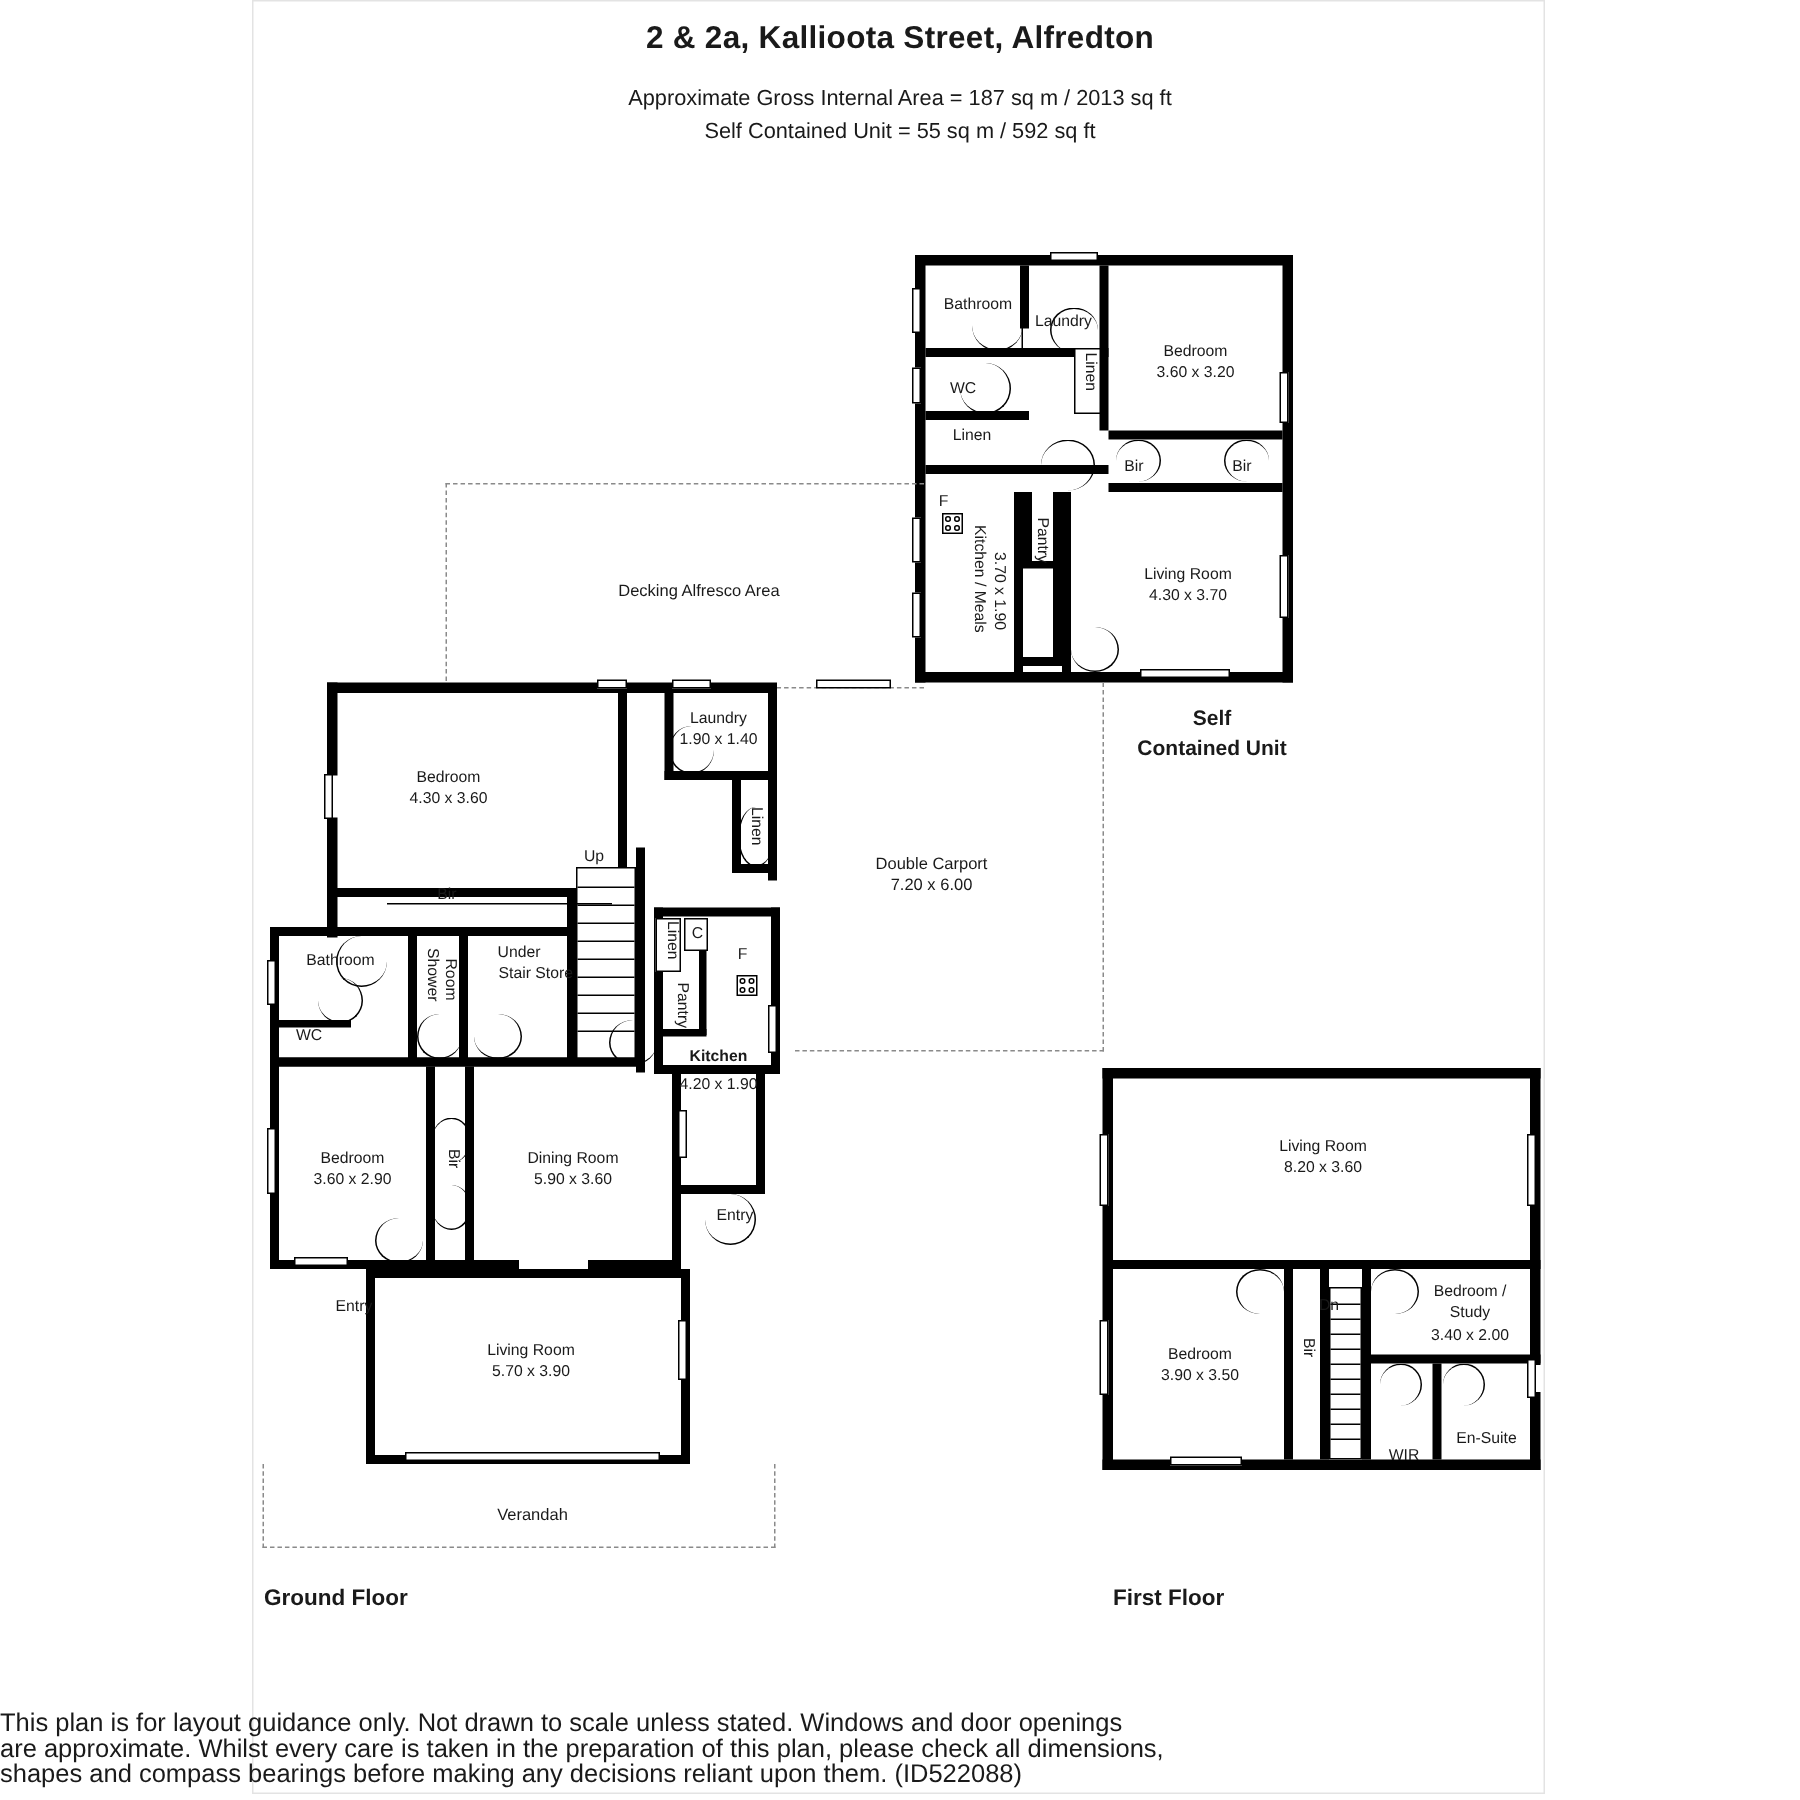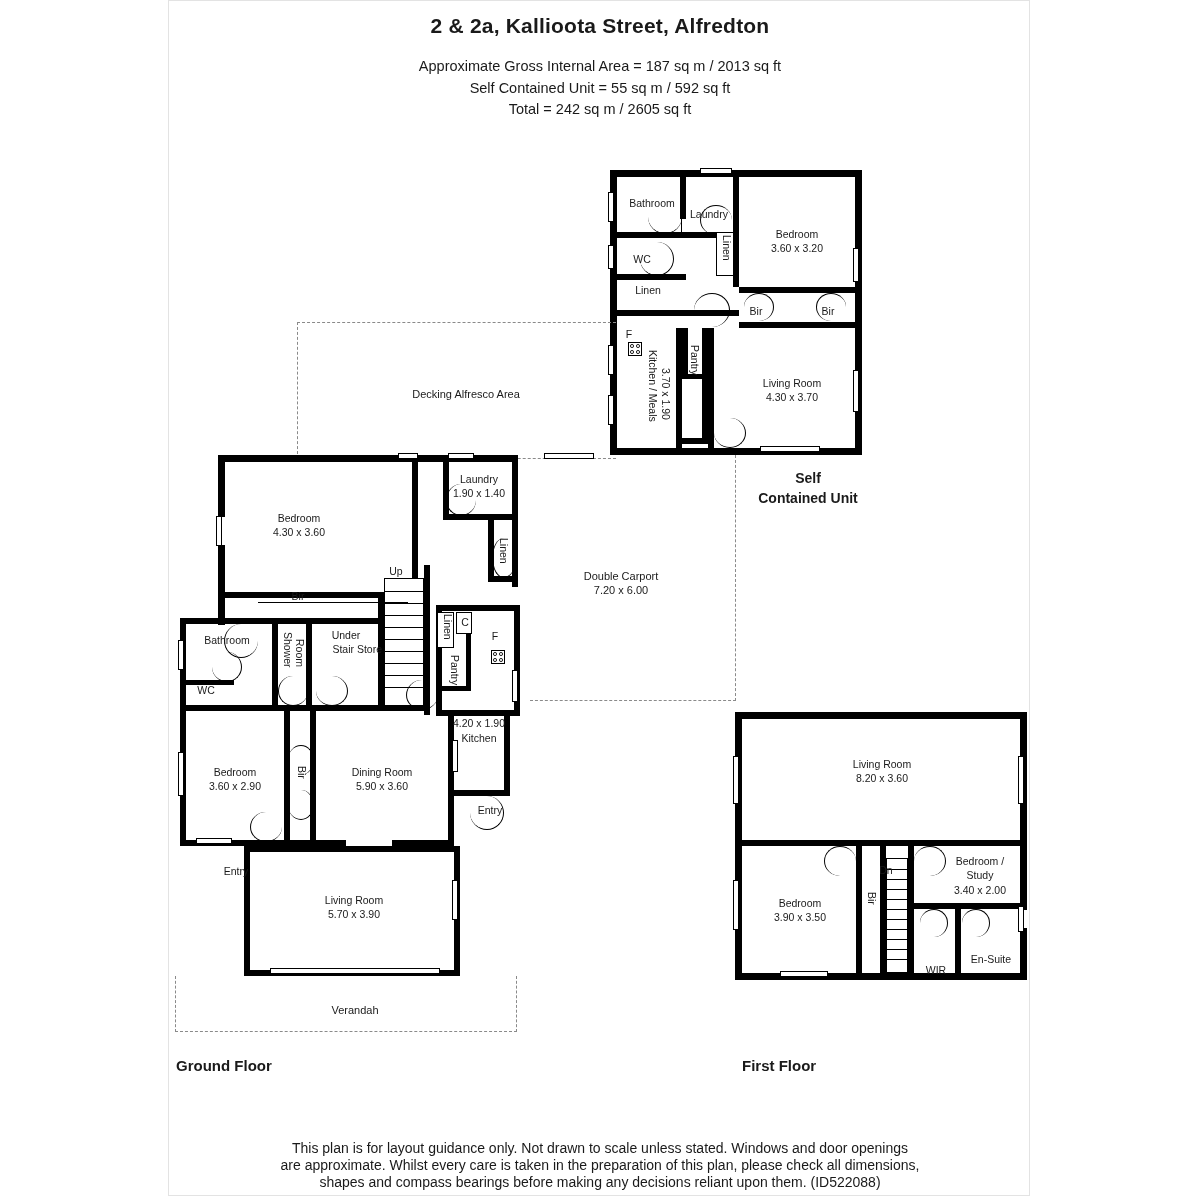--- a/index.html
+++ b/index.html
@@ -16,35 +16,34 @@
   .thin{position:absolute;background:#000;}
   .dash{position:absolute;border:1px dashed #8a8a8a;}
   .win{position:absolute;border:1.6px solid #000;background:#fff;box-sizing:border-box;}
   .door{position:absolute;border:1.4px solid #000;border-radius:50%;box-sizing:border-box;}
   .stairs{position:absolute;border:1.3px solid #000;box-sizing:border-box;background:#fff;}
   .stairs i{position:absolute;left:0;right:0;height:0;border-top:1.1px solid #000;display:block;}
   .floorname{position:absolute;font-weight:bold;font-size:15px;}
   .logo{position:absolute;left:893px;top:1040px;width:115px;height:83px;background:#1d5b3f;color:#fff;display:flex;flex-direction:column;align-items:center;justify-content:center;}
   .logo .l1{font-size:20px;font-weight:bold;letter-spacing:-.3px;}
   .logo .l2{font-size:11px;letter-spacing:.4px;margin-top:1px;}
-  .disc{position:absolute;left:0;width:100%;text-align:center;font-size:14px;line-height:17px;}
+  .disc{position:absolute;left:0;width:100%;text-align:left;font-size:17px;line-height:17px;}
   .hob{position:absolute;border:1.1px solid #000;box-sizing:border-box;background:#fff;display:grid;grid-template-columns:1fr 1fr;grid-template-rows:1fr 1fr;}
   .hob span{border:.7px solid #000;border-radius:50%;margin:1.2px;}
   .sq{position:absolute;border:1.1px solid #000;box-sizing:border-box;}
 </style>
 </head>
 <body>
 
 <div id="sheet">
   <div class="page-border"></div>
 
   <div class="ttl">2 &amp; 2a, Kallioota Street, Alfredton</div>
   <div class="sub sub1">Approximate Gross Internal Area = 187 sq m / 2013 sq ft</div>
   <div class="sub sub2">Self Contained Unit = 55 sq m / 592 sq ft</div>
-  <div class="sub sub3">Total = 242 sq m / 2605 sq ft</div>
 
   <div class="wall" style="left:610px;top:170px;width:252px;height:7px;"></div>
   <div class="wall" style="left:610px;top:170px;width:7px;height:110px;"></div>
   <div class="wall" style="left:610px;top:280px;width:7px;height:175px;"></div>
   <div class="wall" style="left:855px;top:170px;width:7px;height:285px;"></div>
   <div class="wall" style="left:610px;top:448px;width:252px;height:7px;"></div>
 
   <div class="wall" style="left:680px;top:177px;width:6px;height:42px;"></div>
   <div class="wall" style="left:617px;top:232px;width:69px;height:6px;"></div>
   <div class="wall" style="left:733px;top:177px;width:6px;height:110px;"></div>
@@ -221,21 +220,21 @@
   <div class="lbl" style="left:186px;top:634px;width:82px;">Bathroom</div>
   <div class="lbl v" style="left:281px;top:632px;width:12px;">Shower</div>
   <div class="lbl v" style="left:293px;top:639px;width:12px;">Room</div>
   <div class="lbl" style="left:314px;top:629px;width:64px;">Under</div>
   <div class="lbl" style="left:310px;top:643px;width:72px;text-align:right;">Stair Store</div>
   <div class="lbl" style="left:188px;top:684px;width:36px;">WC</div>
   <div class="lbl v" style="left:441px;top:614px;width:12px;">Linen</div>
   <div class="lbl" style="left:458px;top:616px;width:14px;">C</div>
   <div class="lbl" style="left:488px;top:630px;width:14px;">F</div>
   <div class="lbl v" style="left:448px;top:655px;width:12px;">Pantry</div>
-  <div class="lbl" style="left:440px;top:732px;width:78px;">Kitchen</div>
+  <div class="lbl" style="left:440px;top:698px;width:78px;font-weight:bold;">Kitchen</div>
   <div class="lbl" style="left:440px;top:717px;width:78px;">4.20 x 1.90</div>
   <div class="lbl" style="left:188px;top:766px;width:94px;">Bedroom</div>
   <div class="lbl" style="left:188px;top:780px;width:94px;">3.60 x 2.90</div>
   <div class="lbl v" style="left:295px;top:766px;width:12px;">Bir</div>
   <div class="lbl" style="left:320px;top:766px;width:124px;">Dining Room</div>
   <div class="lbl" style="left:320px;top:780px;width:124px;">5.90 x 3.60</div>
   <div class="lbl" style="left:460px;top:804px;width:60px;">Entry</div>
   <div class="lbl" style="left:206px;top:865px;width:60px;">Entry</div>
   <div class="lbl" style="left:292px;top:894px;width:124px;">Living Room</div>
   <div class="lbl" style="left:292px;top:908px;width:124px;">5.70 x 3.90</div>

